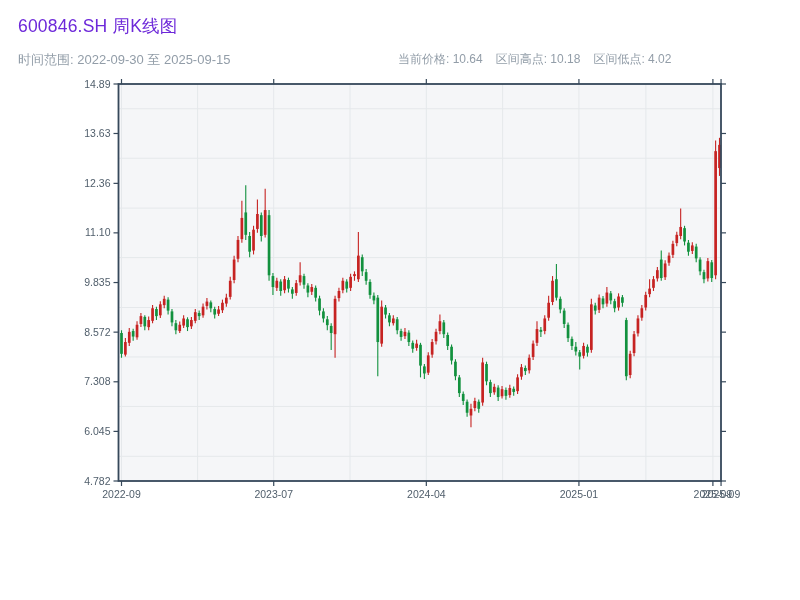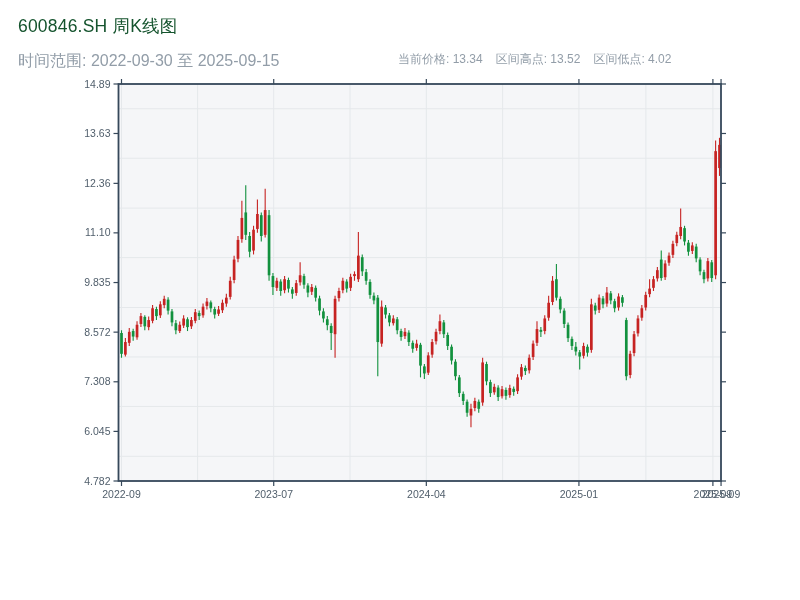--- a/index.html
+++ b/index.html
@@ -2,38 +2,38 @@
 <html><head>
 <meta charset="utf-8">
 <style>
   html,body{margin:0;padding:0;}
   body{
     width:800px;height:600px;position:relative;background:#ffffff;
     font-family:"Liberation Sans","DejaVu Sans",sans-serif;overflow:hidden;
   }
   .title{
     position:absolute;left:18px;top:14px;font-size:17.5px;font-weight:500;
-    color:#14532d;letter-spacing:.2px;
+    color:#6d28d9;letter-spacing:.2px;
   }
   .subtitle{
-    position:absolute;left:18px;top:51px;font-size:16px;color:#929da8;
+    position:absolute;left:18px;top:51px;font-size:13px;color:#929da8;
   }
   .stats{
     position:absolute;left:398px;top:51px;font-size:12px;color:#929da8;white-space:nowrap;
   }
   .stats span.seg{margin-right:13px;}
   svg{position:absolute;left:0;top:0;}
   text{font-family:"Liberation Sans","DejaVu Sans",sans-serif;}
 </style>
 </head>
 <body>
 
 <div class="title">600846.SH 周K线图</div>
 <div class="subtitle">时间范围: 2022-09-30 至 2025-09-15</div>
-<div class="stats"><span class="seg">当前价格: 13.34</span><span class="seg">区间高点: 13.52</span><span class="seg">区间低点: 4.02</span></div>
+<div class="stats"><span class="seg">当前价格: 10.64</span><span class="seg">区间高点: 10.18</span><span class="seg">区间低点: 4.02</span></div>
 
 <svg id="chart-svg" width="800" height="600" viewBox="0 0 800 600">
     <rect x="118.5" y="84" width="602.5" height="397" fill="#f5f6f8"></rect>
     <g stroke="#e5e8eb" stroke-width="1">
       <line x1="118.5" x2="721" y1="108.74376731301942" y2="108.74376731301942"></line>
       <line x1="118.5" x2="721" y1="158.2313019390582" y2="158.2313019390582"></line>
       <line x1="118.5" x2="721" y1="208.11159477641473" y2="208.11159477641473"></line>
       <line x1="118.5" x2="721" y1="257.5991294024535" y2="257.5991294024535"></line>
       <line x1="118.5" x2="721" y1="307.4794222398101" y2="307.4794222398101"></line>
       <line x1="118.5" x2="721" y1="356.96695686584883" y2="356.96695686584883"></line>

